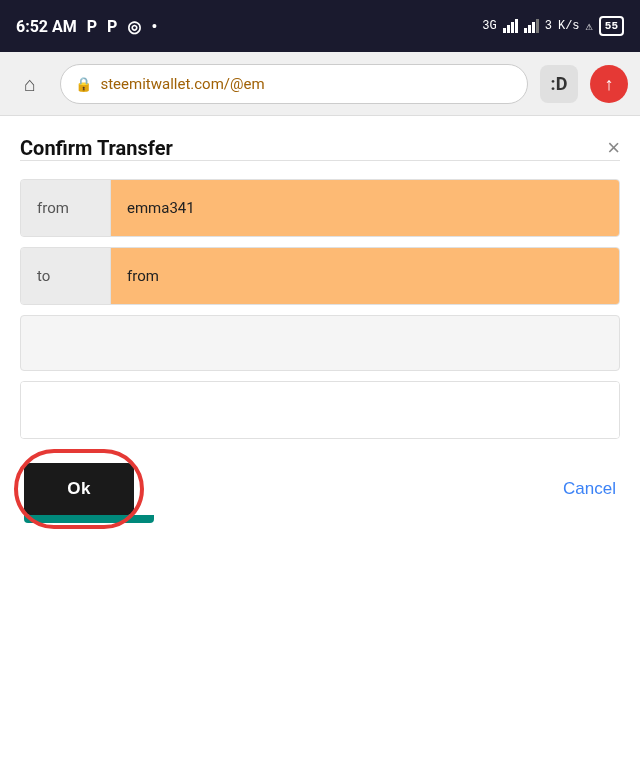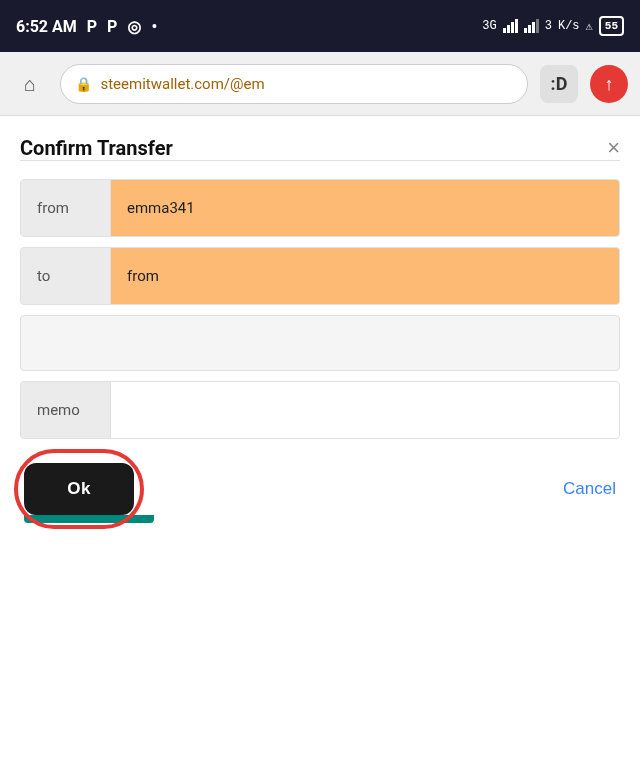--- a/index.html
+++ b/index.html
@@ -202,21 +202,21 @@
       border-radius: 40px;
       top: 50%;
       left: 50%;
       transform: translate(-50%, -50%);
       pointer-events: none;
     }
     .ok-btn {
       background: #1a1a1a;
       color: #fff;
       border: none;
-      border-radius: 12px;
+      border-radius: 6px;
       width: 110px;
       height: 52px;
       font-size: 17px;
       font-weight: 600;
       cursor: pointer;
       letter-spacing: 0.5px;
     }
     .cancel-btn {
       background: none;
       border: none;
@@ -302,21 +302,20 @@
 
     <div class="form-field">
       <div class="field-label">to</div>
       <div class="field-value">from</div>
     </div>
 
     <div class="form-field">
     </div>
 
     <div class="form-field">
-      <div class="field-label">memo</div>
       <div class="field-value-empty"></div>
     </div>
 
     <div class="buttons-row">
       <div class="ok-btn-wrapper">
         <div class="ok-btn-circle"></div>
         <button class="ok-btn">Ok</button>
       </div>
       <button class="cancel-btn">Cancel</button>
     </div>

